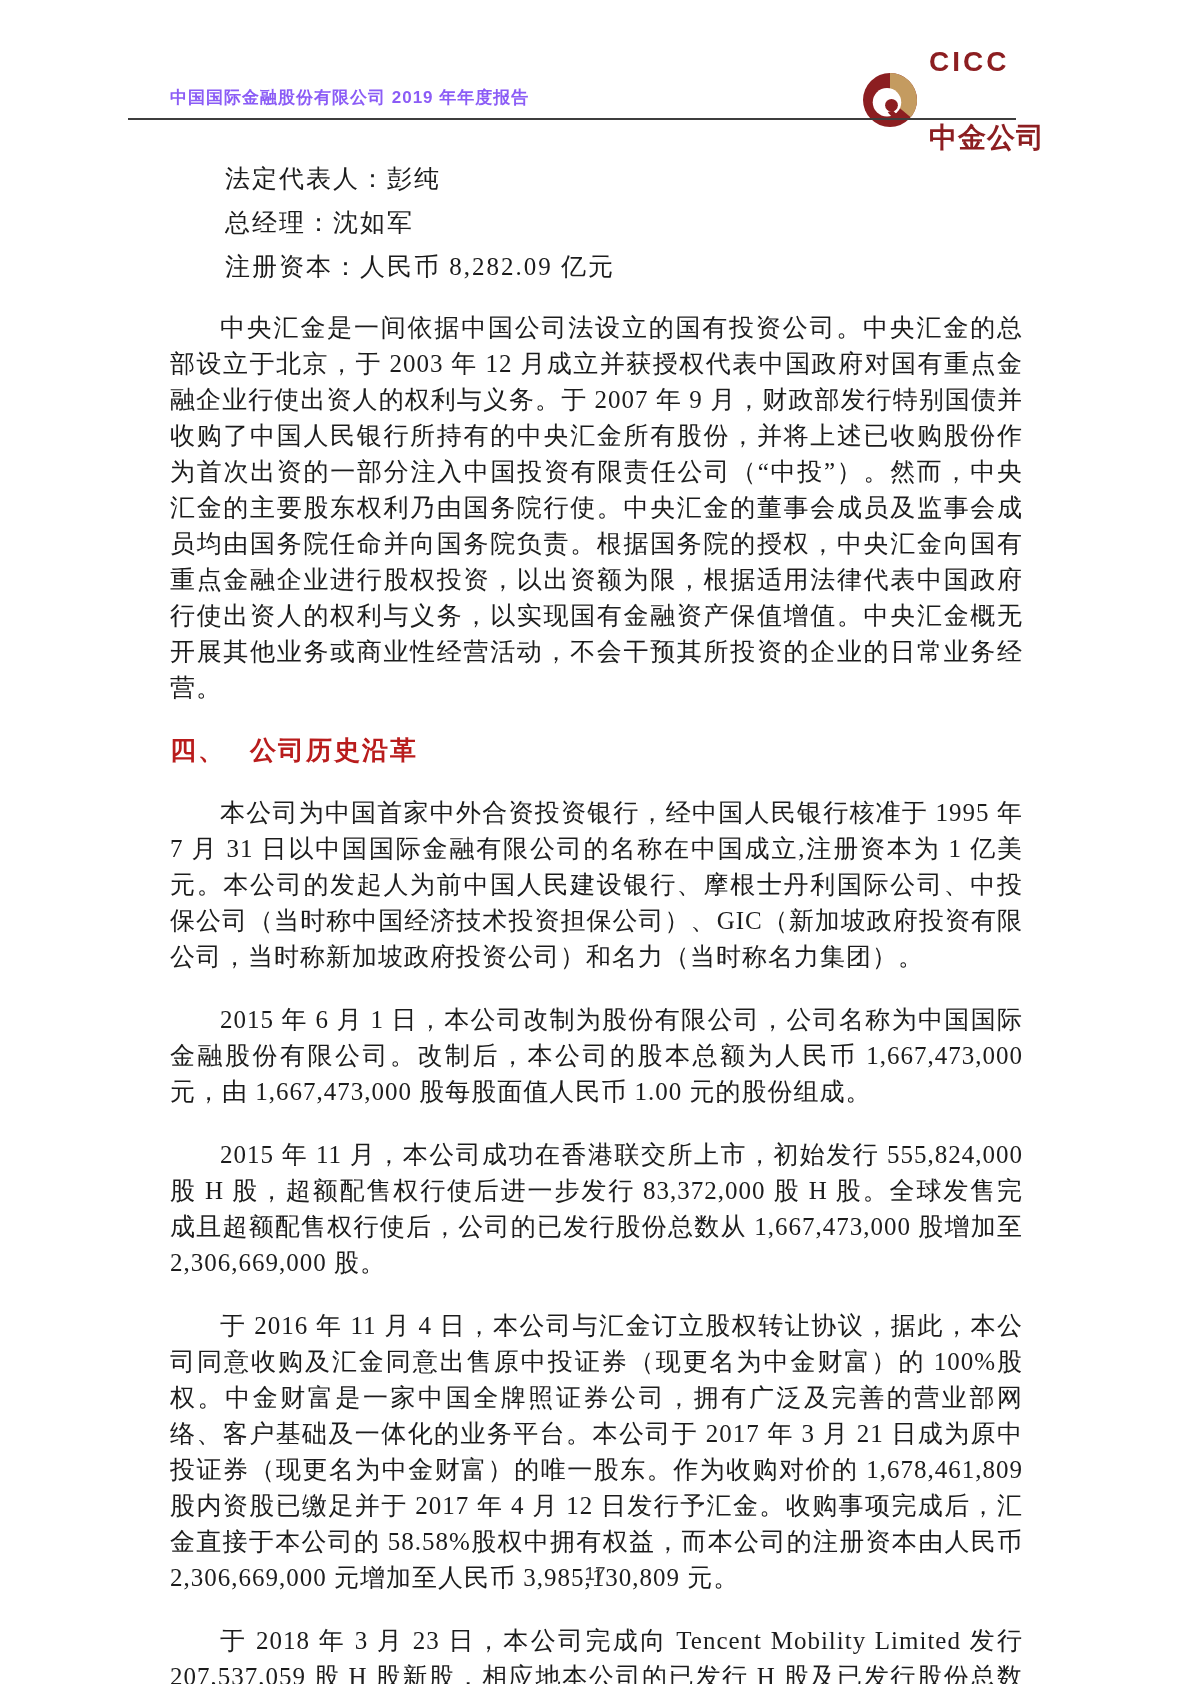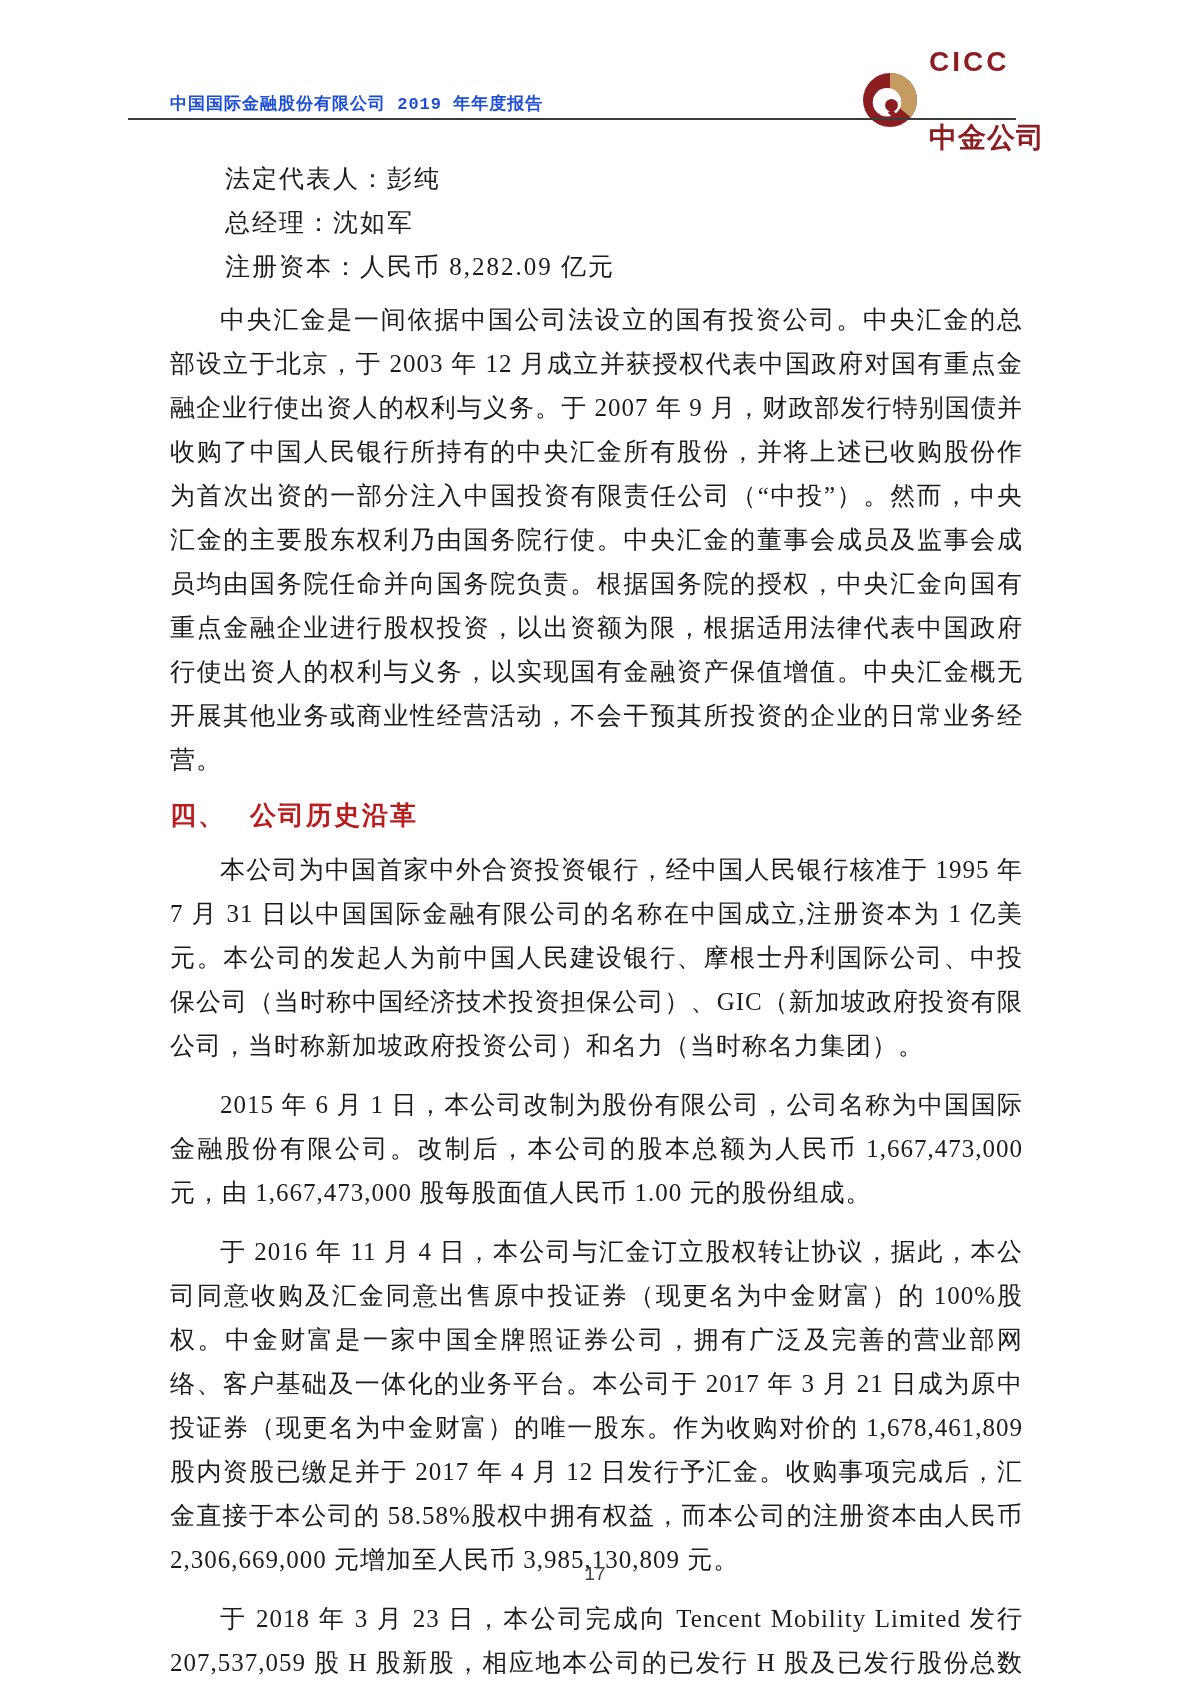--- a/index.html
+++ b/index.html
@@ -13,24 +13,23 @@
   .page{
     position:relative;
     width:1190px;height:1684px;
     margin:0 auto;
     background:#ffffff;
     overflow:hidden;
   }
 
   
   .header-title{
-    position:absolute;left:170px;top:92px;
+    position:absolute;left:170px;top:86px;
     font-size:17px;font-weight:bold;letter-spacing:1px;
-    color:#1d4ed8;
-    font-family:Liberation Mono, monospace;
+    color:#8b5cf6;
   }
   .logo{
     position:absolute;left:860px;top:48px;
     display:flex;align-items:center;gap:9px;
   }
   .logo-mark{width:60px;height:60px;display:block;}
   .logo-mark .mk-main{fill:var(--maroon);}
   .logo-mark .mk-gold{fill:var(--gold);}
   .logo-mark .mk-white{fill:#ffffff;}
   .logo-text{display:flex;flex-direction:column;justify-content:center;color:var(--maroon);gap:48px;}
@@ -46,22 +45,22 @@
     position:absolute;left:170px;top:120px;width:853px;
     padding-top:42px;
     font-family:"Liberation Serif",serif;
   }
   .info-line{
     font-size:25px;line-height:33px;
     margin:0 0 11px 0;
     text-indent:2.2em;letter-spacing:2px;
   }
   .para{
-    font-size:25px;line-height:44px;
-    margin:15px 0;
+    font-size:25px;line-height:36px;
+    margin:27px 0;
     text-align:justify;text-justify:inter-character;
     text-indent:2em;letter-spacing:1px;
   }
   .section-heading{
     font-size:26px;font-weight:bold;letter-spacing:2px;
     margin:16px 0 12px 0;
     color:#b91c1c;
   }
   .section-heading .numeral{margin-right:24px;}
 
@@ -107,20 +106,21 @@
     <p class="para">中央汇金是一间依据中国公司法设立的国有投资公司。中央汇金的总部设立于北京，于 2003 年 12 月成立并获授权代表中国政府对国有重点金融企业行使出资人的权利与义务。于 2007 年 9 月，财政部发行特别国债并收购了中国人民银行所持有的中央汇金所有股份，并将上述已收购股份作为首次出资的一部分注入中国投资有限责任公司（“中投”）。然而，中央汇金的主要股东权利乃由国务院行使。中央汇金的董事会成员及监事会成员均由国务院任命并向国务院负责。根据国务院的授权，中央汇金向国有重点金融企业进行股权投资，以出资额为限，根据适用法律代表中国政府行使出资人的权利与义务，以实现国有金融资产保值增值。中央汇金概无开展其他业务或商业性经营活动，不会干预其所投资的企业的日常业务经营。</p>
 
     <h2 class="section-heading">
       <span class="numeral">四、</span><span>公司历史沿革</span>
     </h2>
 
     <p class="para">本公司为中国首家中外合资投资银行，经中国人民银行核准于 1995 年 7 月 31 日以中国国际金融有限公司的名称在中国成立,注册资本为 1 亿美元。本公司的发起人为前中国人民建设银行、摩根士丹利国际公司、中投保公司（当时称中国经济技术投资担保公司）、GIC（新加坡政府投资有限公司，当时称新加坡政府投资公司）和名力（当时称名力集团）。</p>
 
     <p class="para">2015 年 6 月 1 日，本公司改制为股份有限公司，公司名称为中国国际金融股份有限公司。改制后，本公司的股本总额为人民币 1,667,473,000 元，由 1,667,473,000 股每股面值人民币 1.00 元的股份组成。</p>
 
+    <p class="para">2015 年 11 月，本公司成功在香港联交所上市，初始发行 555,824,000 股 H 股，超额配售权行使后进一步发行 83,372,000 股 H 股。全球发售完成且超额配售权行使后，公司的已发行股份总数从 1,667,473,000 股增加至 2,306,669,000 股。</p>
 
     <p class="para">于 2016 年 11 月 4 日，本公司与汇金订立股权转让协议，据此，本公司同意收购及汇金同意出售原中投证券（现更名为中金财富）的 100%股权。中金财富是一家中国全牌照证券公司，拥有广泛及完善的营业部网络、客户基础及一体化的业务平台。本公司于 2017 年 3 月 21 日成为原中投证券（现更名为中金财富）的唯一股东。作为收购对价的 1,678,461,809 股内资股已缴足并于 2017 年 4 月 12 日发行予汇金。收购事项完成后，汇金直接于本公司的 58.58%股权中拥有权益，而本公司的注册资本由人民币 2,306,669,000 元增加至人民币 3,985,130,809 元。</p>
 
     <p class="para">于 2018 年 3 月 23 日，本公司完成向 Tencent Mobility Limited 发行 207,537,059 股 H 股新股，相应地本公司的已发行 H 股及已发行股份总数分别增加至 1,727,714,428 股 H 股及 4,192,667,868 股股份。</p>
 
   </div>
 
   <div class="page-number">17</div>
 
 </div>

